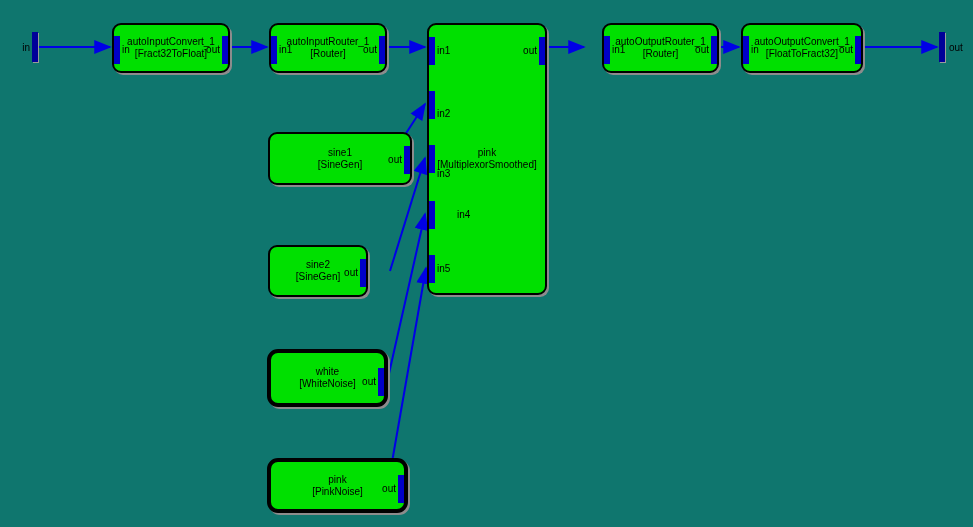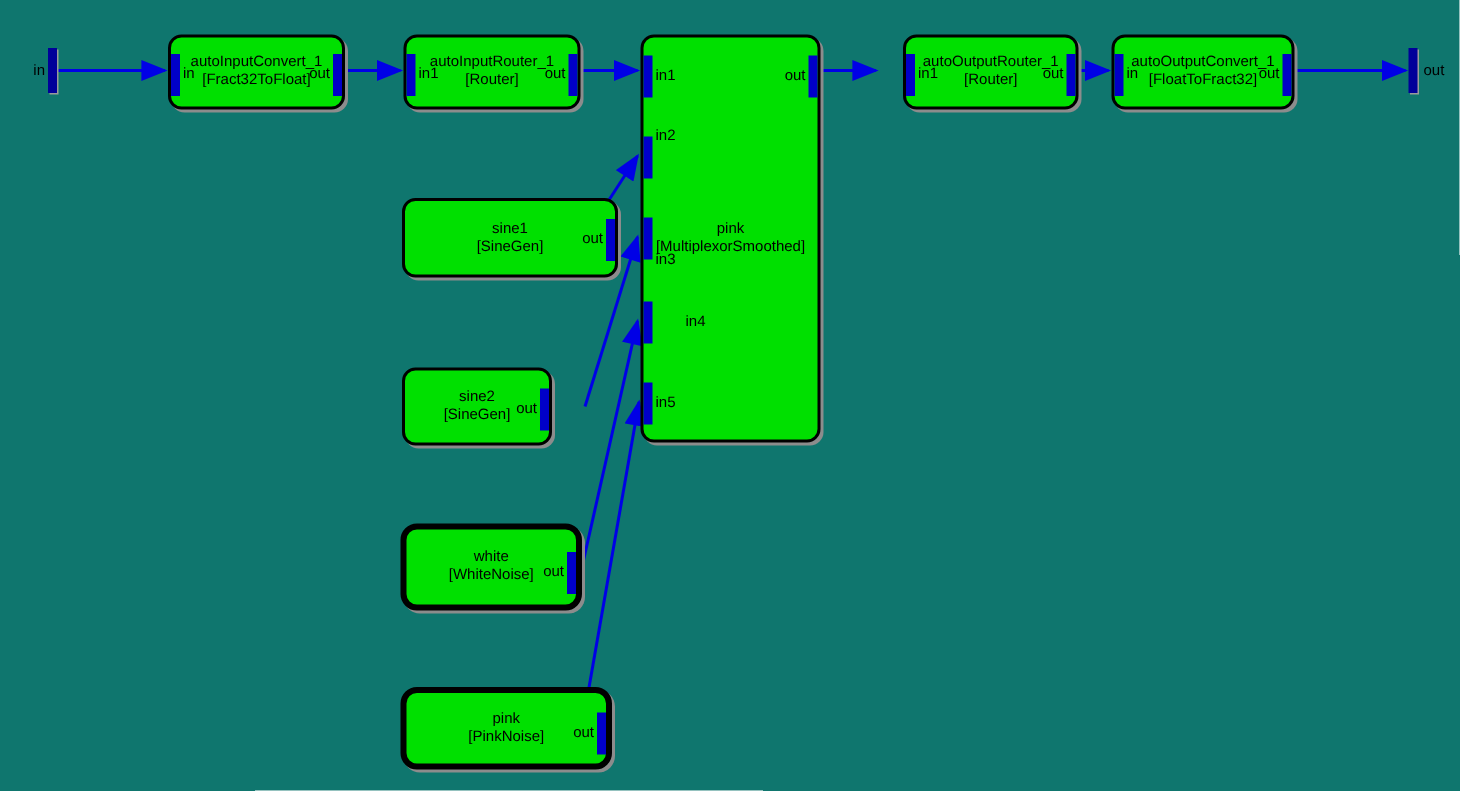--- a/index.html
+++ b/index.html
@@ -73,21 +73,21 @@
         <span class="pin-label right" style="top: 18px;">out</span>
       </div>
       <div class="block" style="left: 427px; top: 23px; width: 120px; height: 272px;">
         <div class="block-text">
           <div>pink</div>
           <div>[MultiplexorSmoothed]</div>
         </div>
         <div class="pin left" style="top: 12px;"></div>
         <span class="pin-label left" style="top: 19px;">in1</span>
         <div class="pin left" style="top: 66px;"></div>
-        <span class="pin-label left" style="top: 59px;">in2</span>
+        <span class="pin-label left" style="top: 82px;">in2</span>
         <div class="pin left" style="top: 120px;"></div>
         <span class="pin-label left" style="top: 142px;">in3</span>
         <div class="pin left" style="top: 176px;"></div>
         <span class="pin-label left" style="top: 183px; padding-left: 20px;">in4</span>
         <div class="pin left" style="top: 230px;"></div>
         <span class="pin-label left" style="top: 237px;">in5</span>
         <div class="pin right" style="top: 12px;"></div>
         <span class="pin-label right" style="top: 19px;">out</span>
       </div>
       <div class="block" style="left: 586px; top: 23px; width: 117px; height: 50px; margin-left: 16px;">

